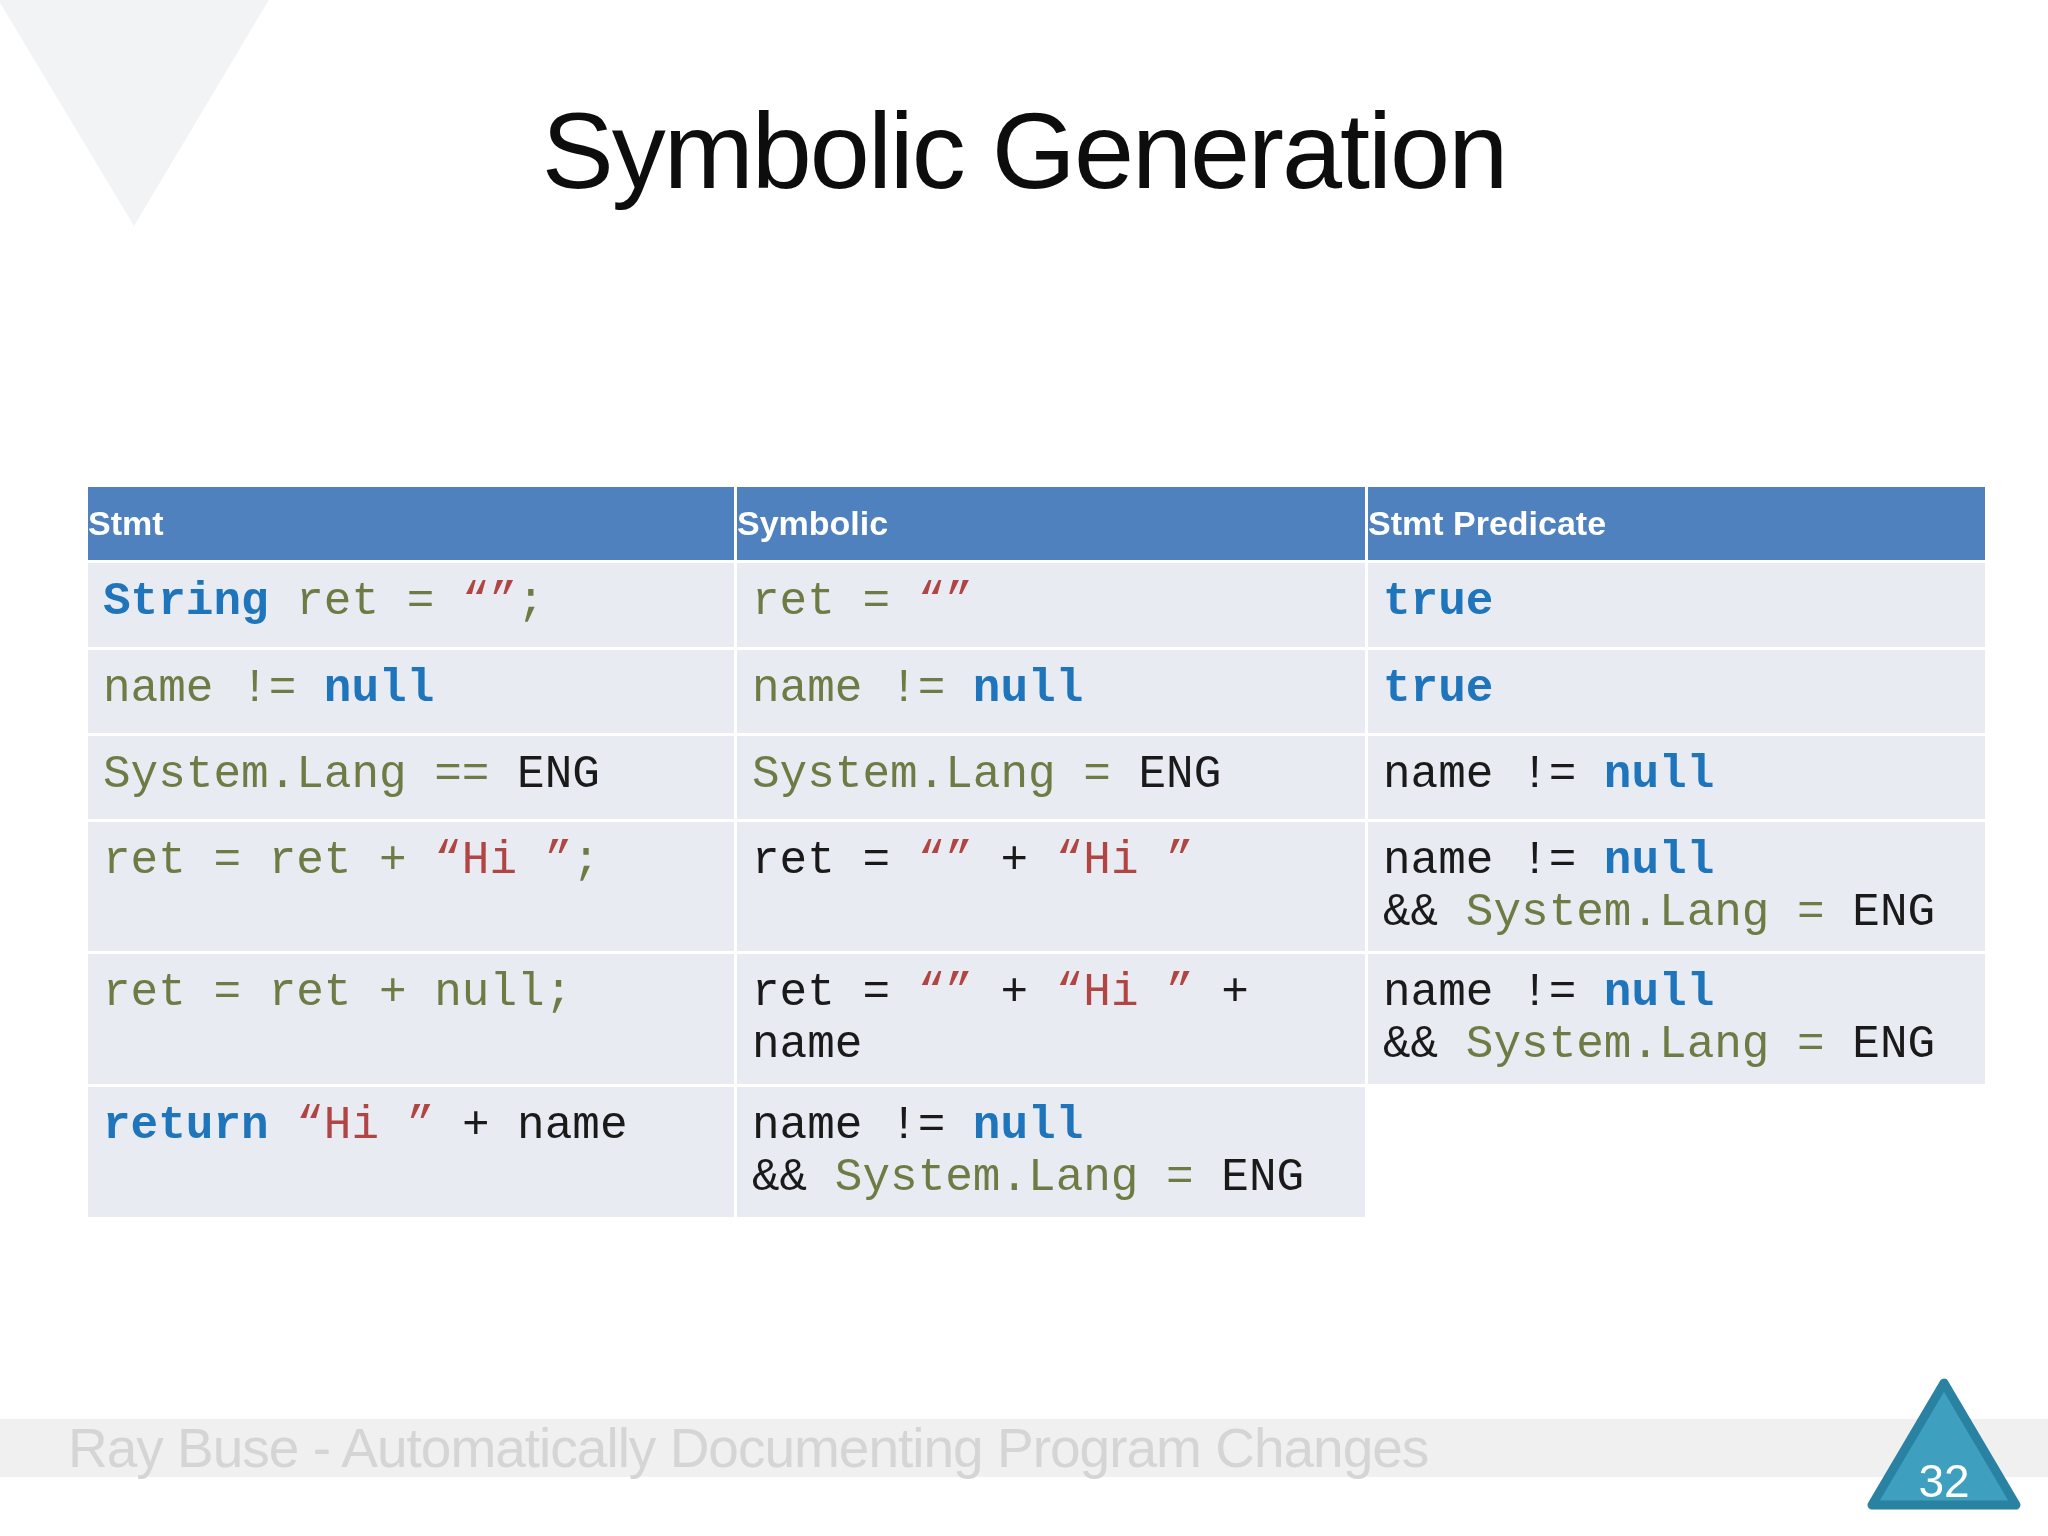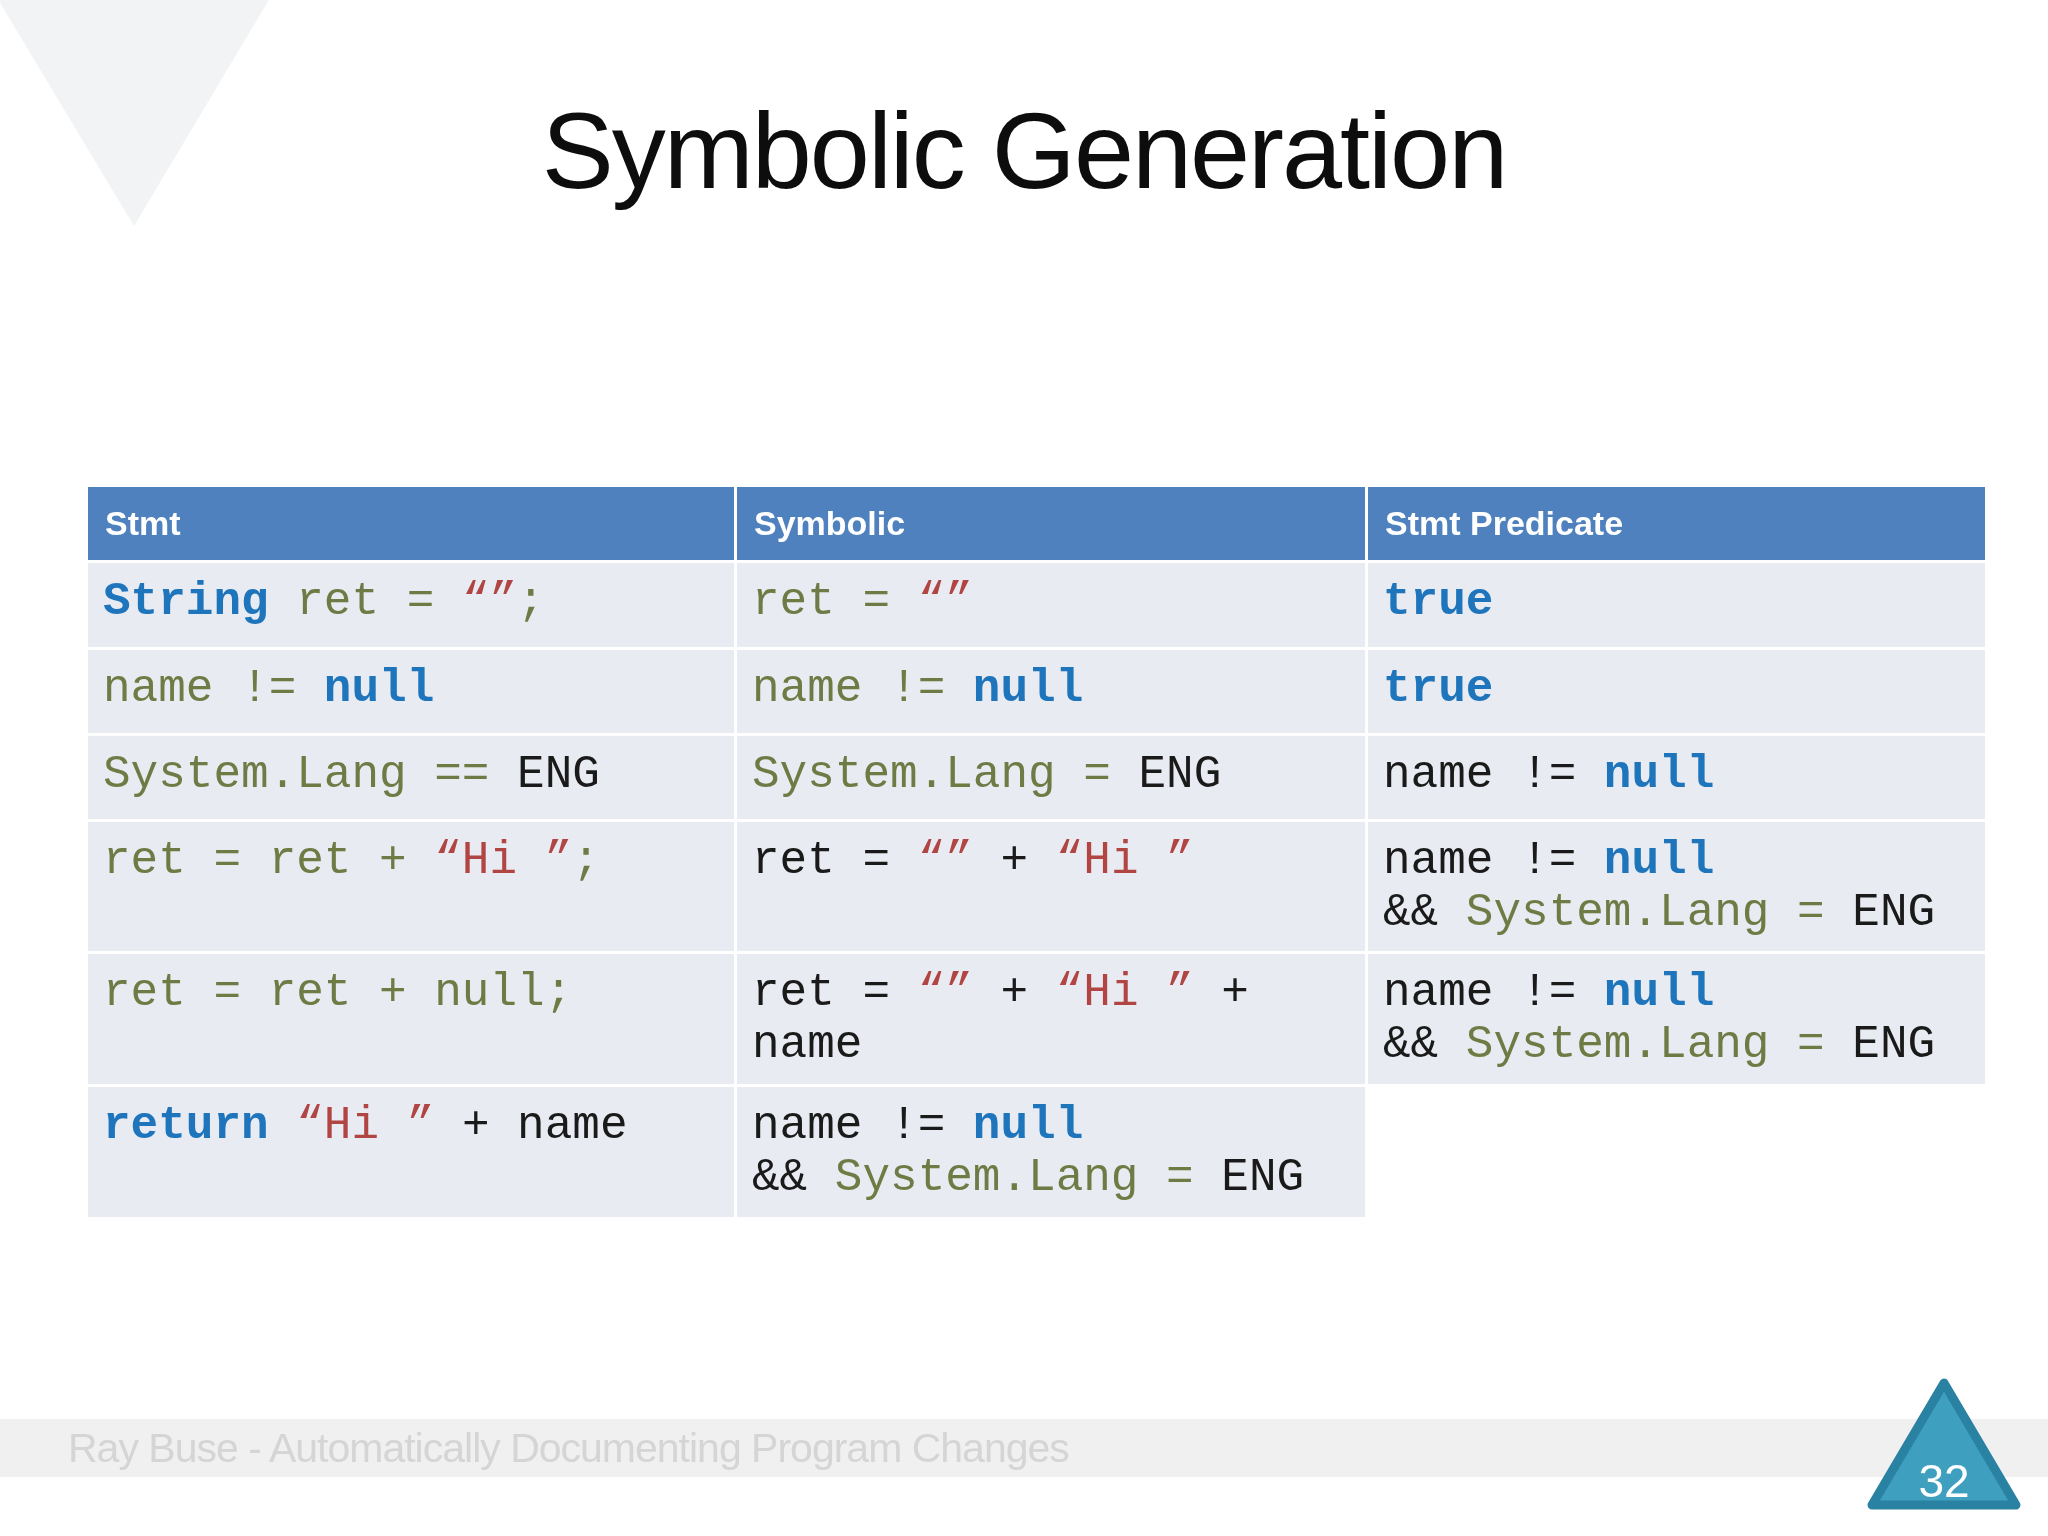--- a/index.html
+++ b/index.html
@@ -16,37 +16,36 @@
   .table{
     position:absolute;left:88px;top:487px;width:1897px;
     display:grid;
     grid-template-columns:646px 628px 617px;
     grid-template-rows:73px 84px 83px 83px 129px 130px 130px;
     gap:3px;background:#ffffff;
   }
   .th{
     background:var(--header-bg,#4e81bd);color:var(--header-text,#fff);
     font-weight:bold;font-size:34px;display:flex;align-items:center;
-    padding-left:17px;
   }
   .td{
     background:var(--row-bg,#e9ebf2);
     font-family:"Liberation Mono",monospace;font-size:46px;line-height:52px;
     color:var(--code-plain,#1a1a1a);
     padding:13px 8px 0 15px;white-space:pre-wrap;overflow:hidden;
   }
   .tk-kw{color:var(--code-keyword,#1e75bc);font-weight:bold;}
   .tk-var{color:var(--code-variable,#6f7b45);}
   .tk-str{color:var(--code-string,#b04543);}
   .tk-plain{color:var(--code-plain,#1a1a1a);}
   .footer{
     position:absolute;left:0;top:1419px;width:2048px;height:58px;
     background:var(--footer-bg,#f0f0f1);
     display:flex;align-items:center;padding-left:68px;box-sizing:border-box;
-    font-size:41px;color:var(--footer-text,#d5d5d5);letter-spacing:-1px;
+    font-size:55px;color:var(--footer-text,#d5d5d5);letter-spacing:-1px;
   }
   .page-tri{position:absolute;left:1862px;top:1375px;}
   .page-tri polygon{
     fill:var(--page-triangle-fill,#3e9fbe);
     stroke:var(--page-triangle-border,#2a82a2);
     stroke-width:9;stroke-linejoin:round;
   }
   .page-tri text{
     fill:#ffffff;font-family:"Liberation Sans",sans-serif;
     font-size:46px;text-anchor:middle;

